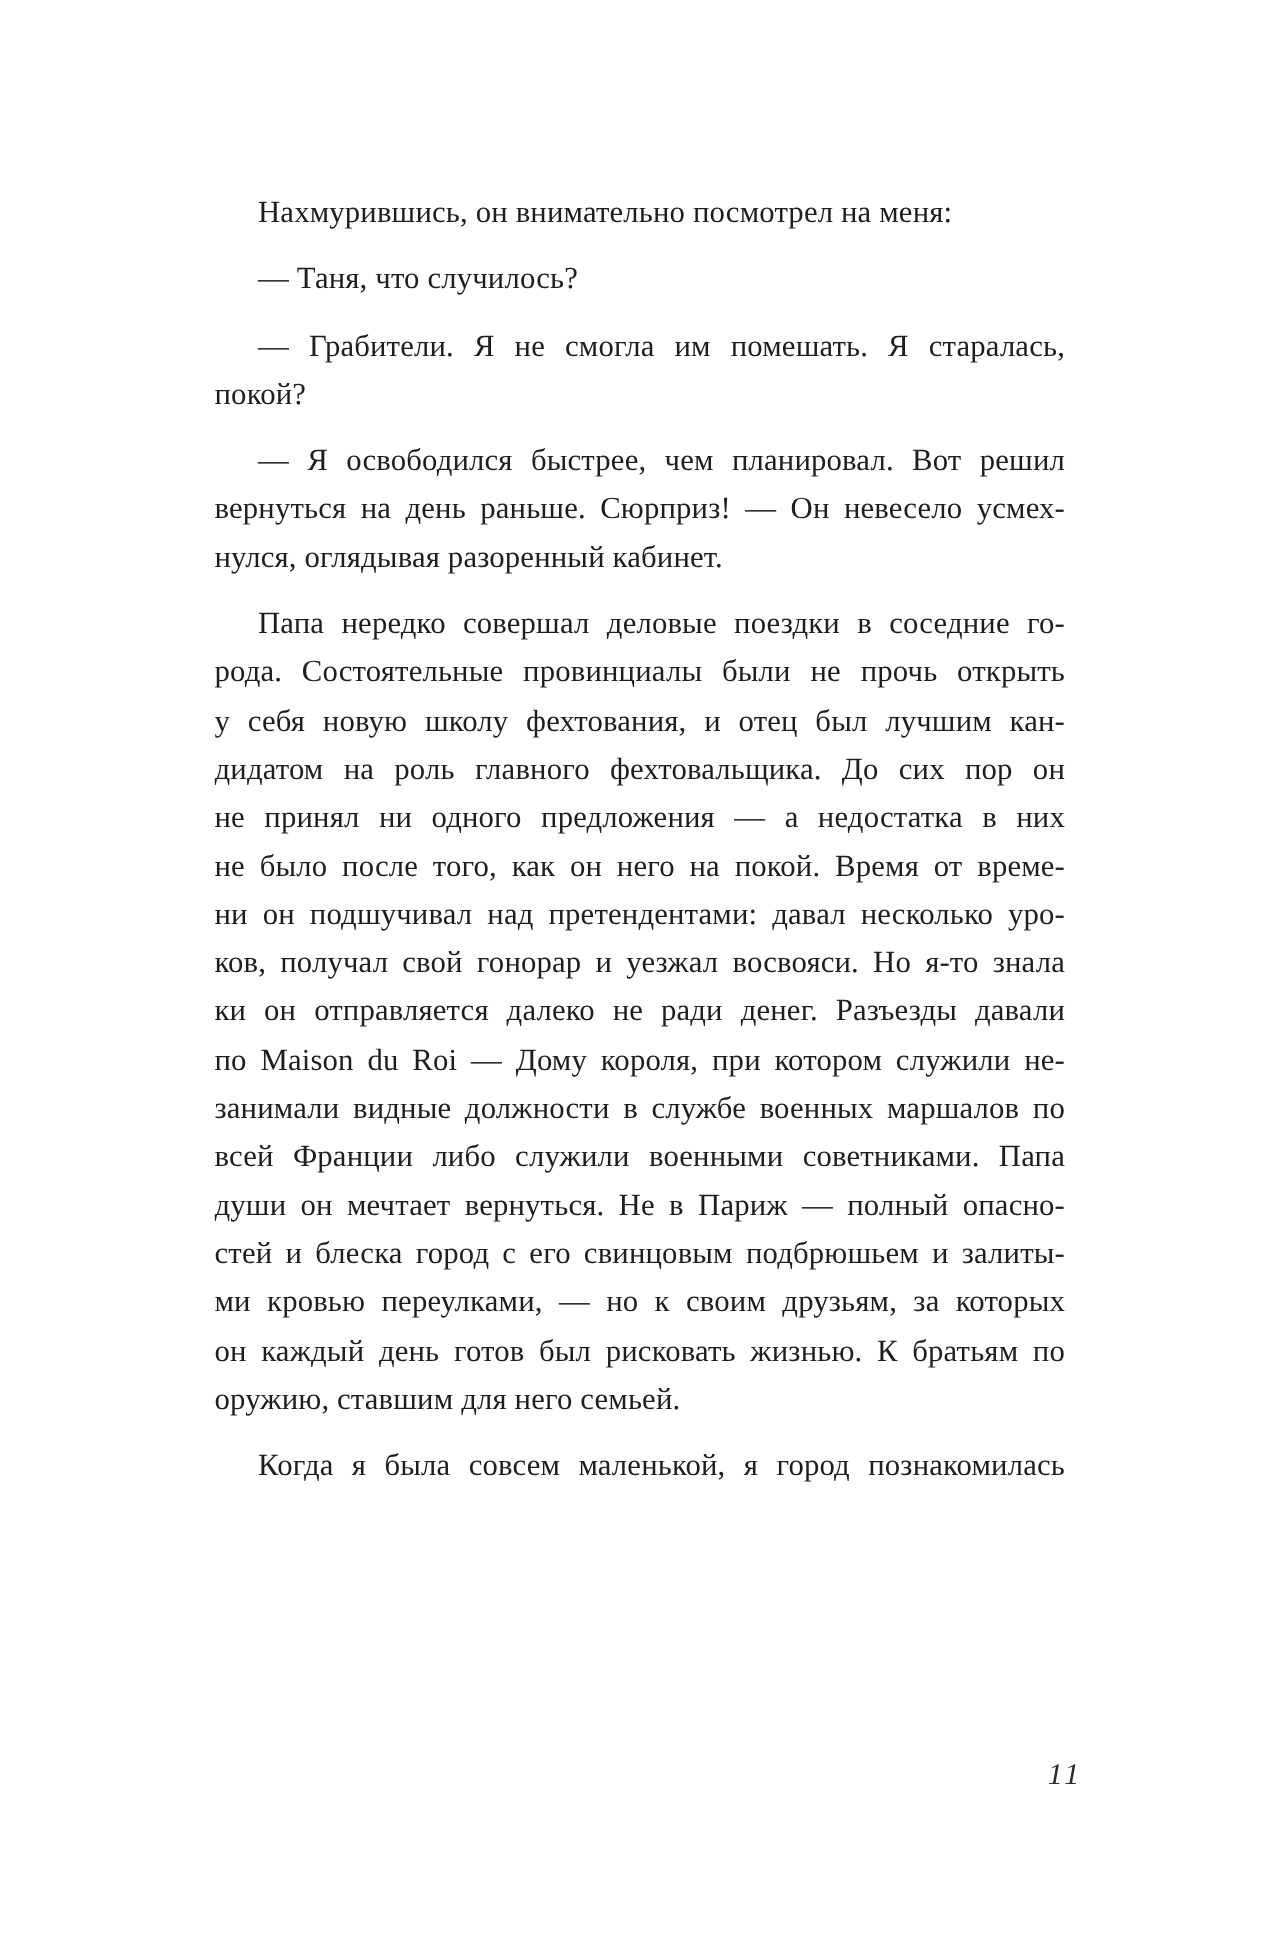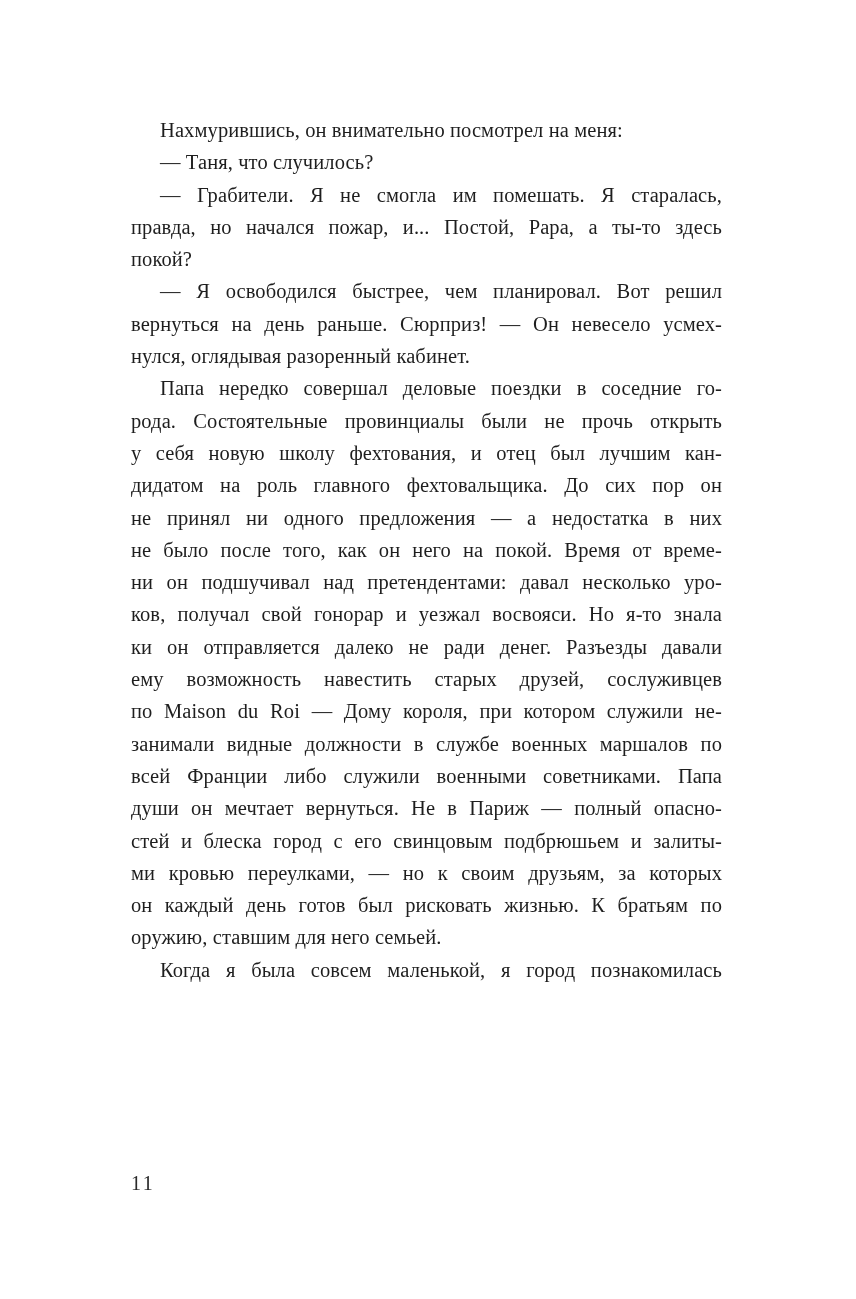--- a/index.html
+++ b/index.html
@@ -16,21 +16,21 @@
     font-family: "Liberation Serif", "DejaVu Serif", serif;
     color: #1e1e1e;
   }
   .text-block {
     position: absolute;
     left: 131px;
     top: 114px;
     width: 591px;
   }
   .para {
-    margin: 0;
+    margin: 12px;
     padding: 0;
   }
   .line {
     display: block;
     font-size: 20.5px;
     line-height: 32.3px;
     height: 32.3px;
     white-space: normal;
     overflow: hidden;
     letter-spacing: 0.1px;
@@ -47,64 +47,63 @@
   }
   
   .ind {
     text-indent: 29px;
   }
   .page-number {
     position: absolute;
     left: 131px;
     top: 1171px;
     width: 591px;
-    text-align: left;
+    text-align: right;
     font-size: 20px;
     line-height: 24px;
     letter-spacing: 2.5px;
     color: #2a2a2a;
+    font-style: italic;
   }
 </style>
 </head>
 <body>
 
 <div class="page">
   <main class="text-block">
 
     <p class="para">
       <span class="line ll ind">Нахмурившись, он внимательно посмотрел на меня:</span>
     </p>
 
     <p class="para">
       <span class="line ll ind">— Таня, что случилось?</span>
     </p>
 
     <p class="para">
       <span class="line jl ind">— Грабители. Я не смогла им помешать. Я старалась,</span>
-      <span class="line jl">правда, но начался пожар, и... Постой, Papa, а ты-то здесь</span>
       <span class="line ll">покой?</span>
     </p>
 
     <p class="para">
       <span class="line jl ind">— Я освободился быстрее, чем планировал. Вот решил</span>
       <span class="line jl">вернуться на день раньше. Сюрприз! — Он невесело усмех-</span>
       <span class="line ll">нулся, оглядывая разоренный кабинет.</span>
     </p>
 
     <p class="para">
       <span class="line jl ind">Папа нередко совершал деловые поездки в соседние го-</span>
       <span class="line jl">рода. Состоятельные провинциалы были не прочь открыть</span>
       <span class="line jl">у себя новую школу фехтования, и отец был лучшим кан-</span>
       <span class="line jl">дидатом на роль главного фехтовальщика. До сих пор он</span>
       <span class="line jl">не принял ни одного предложения — а недостатка в них</span>
       <span class="line jl">не было после того, как он него на покой. Время от време-</span>
       <span class="line jl">ни он подшучивал над претендентами: давал несколько уро-</span>
       <span class="line jl">ков, получал свой гонорар и уезжал восвояси. Но я-то знала</span>
       <span class="line jl">ки он отправляется далеко не ради денег. Разъезды давали</span>
-      <span class="line jl">ему возможность навестить старых друзей, сослуживцев</span>
       <span class="line jl">по Maison du Roi — Дому короля, при котором служили не-</span>
       <span class="line jl">занимали видные должности в службе военных маршалов по</span>
       <span class="line jl">всей Франции либо служили военными советниками. Папа</span>
       <span class="line jl">души он мечтает вернуться. Не в Париж — полный опасно-</span>
       <span class="line jl">стей и блеска город с его свинцовым подбрюшьем и залиты-</span>
       <span class="line jl">ми кровью переулками, — но к своим друзьям, за которых</span>
       <span class="line jl">он каждый день готов был рисковать жизнью. К братьям по</span>
       <span class="line ll">оружию, ставшим для него семьей.</span>
     </p>
 

